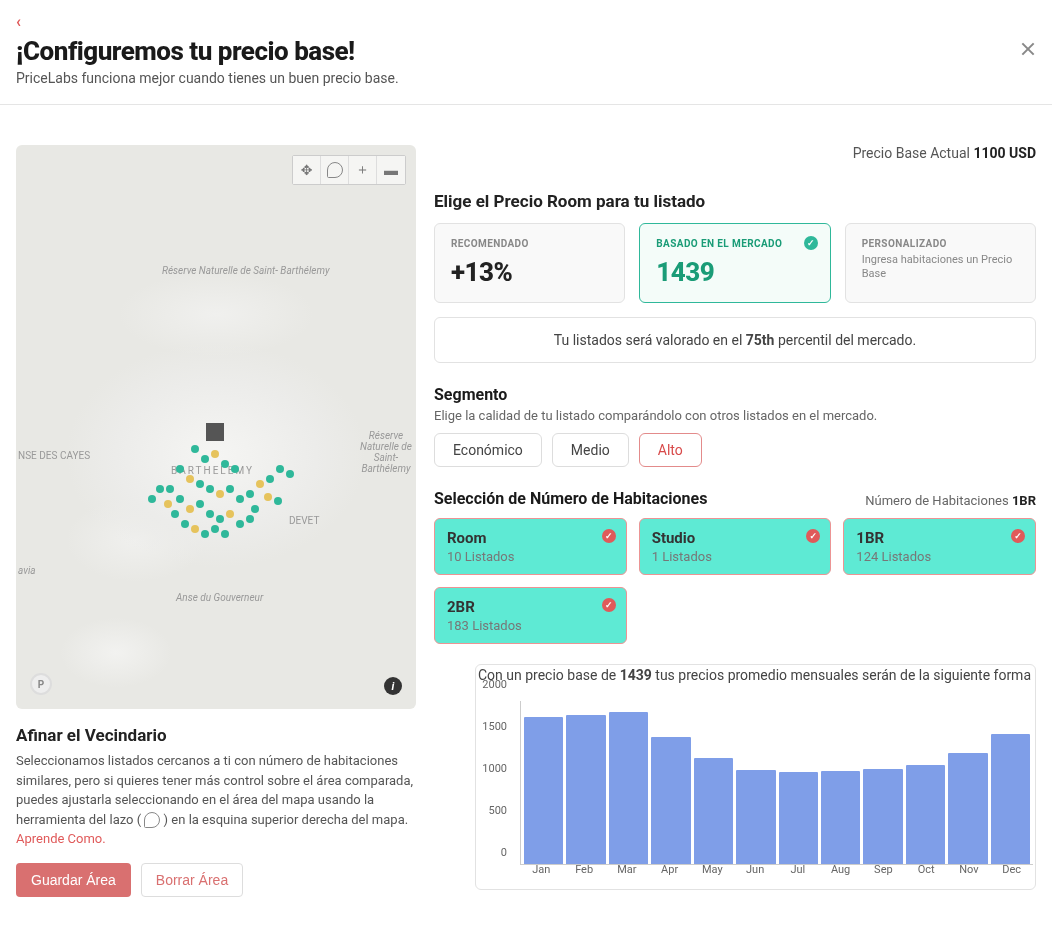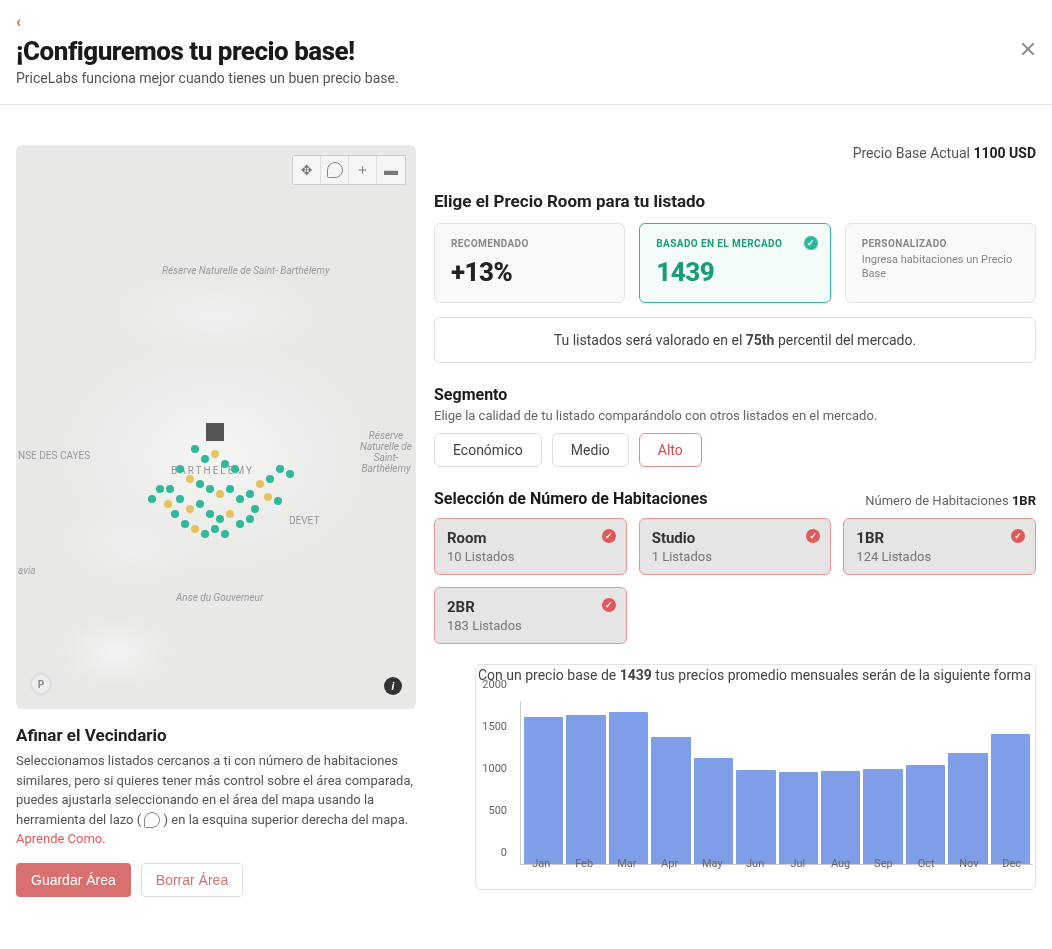--- a/index.html
+++ b/index.html
@@ -67,36 +67,36 @@
   .subdesc { font-size:13px; color:#666; margin-top:4px; }
   .seg-row { display:flex; gap:10px; margin-top:10px; }
   .seg-btn { padding: 8px 18px; border:1px solid #ddd; border-radius:6px; font-size:14px; cursor:pointer; background:#fff; color:#444; }
   .seg-btn.active { border-color:#e38b8b; color:#d84a4a; }
 
   .bedroom-head { display:flex; justify-content:space-between; align-items:flex-end; margin-top:22px; }
   .bedroom-meta { font-size:13px; color:#666; }
   .bedroom-meta b { color:#222; font-weight:700; }
 
   .room-grid { display:grid; grid-template-columns: repeat(3, 1fr); gap:12px; margin-top:10px; }
-  .room-card { border:1.5px solid #ec9494; background:#e5e5e5; border-radius:6px; padding:10px 12px; position:relative; cursor:pointer; }
+  .room-card { border:1.5px solid #ec9494; background:#5eead4; border-radius:6px; padding:10px 12px; position:relative; cursor:pointer; }
   .room-title { font-weight:700; font-size:15px; color:#333; }
   .room-sub { font-size:13px; color:#777; margin-top:2px; }
   .room-check { position:absolute; top:10px; right:10px; width:14px; height:14px; border-radius:50%; background:#e05a5a; display:flex; align-items:center; justify-content:center; }
   .room-check::after { content:"✓"; color:#fff; font-size:9px; font-weight:bold; }
 
   .chart-box { border:1px solid #e2e2e2; border-radius:6px; padding: 2px; margin-top: 20px; margin-left: 41px; }
   .chart-caption { font-size:14px; color:#444; margin-bottom: 14px; }
   .chart-caption b { font-weight:700; }
 
   .chart { position:relative; height: 190px; }
   .y-axis { position:absolute; left:0; top:0; bottom:22px; width:42px; }
   .y-tick { position:absolute; right:13px; font-size:11px; color:#666; transform:translateY(-50%); }
   .plot { position:absolute; left:42px; right:0; top:4px; bottom:22px; border-left:1px solid #ccc; border-bottom:1px solid #ccc; display:flex; align-items:flex-end; gap:3px; padding: 0 3px; }
   .bar { flex:1; background:#7f9ee8; border-radius:1px 1px 0 0; }
-  .x-axis { position:absolute; left:42px; right:0; bottom:10px; height:20px; display:flex; }
+  .x-axis { position:absolute; left:42px; right:0; bottom:4px; height:20px; display:flex; }
   .x-lbl { flex:1; text-align:center; font-size:11px; color:#666; }
 </style>
 </head>
 <body>
 
 <div class="header">
   <div class="back-arrow">‹</div>
   <div class="title">¡Configuremos tu precio base!</div>
   <div class="subtitle">PriceLabs funciona mejor cuando tienes un buen precio base.</div>
   <div class="close-x"></div>

